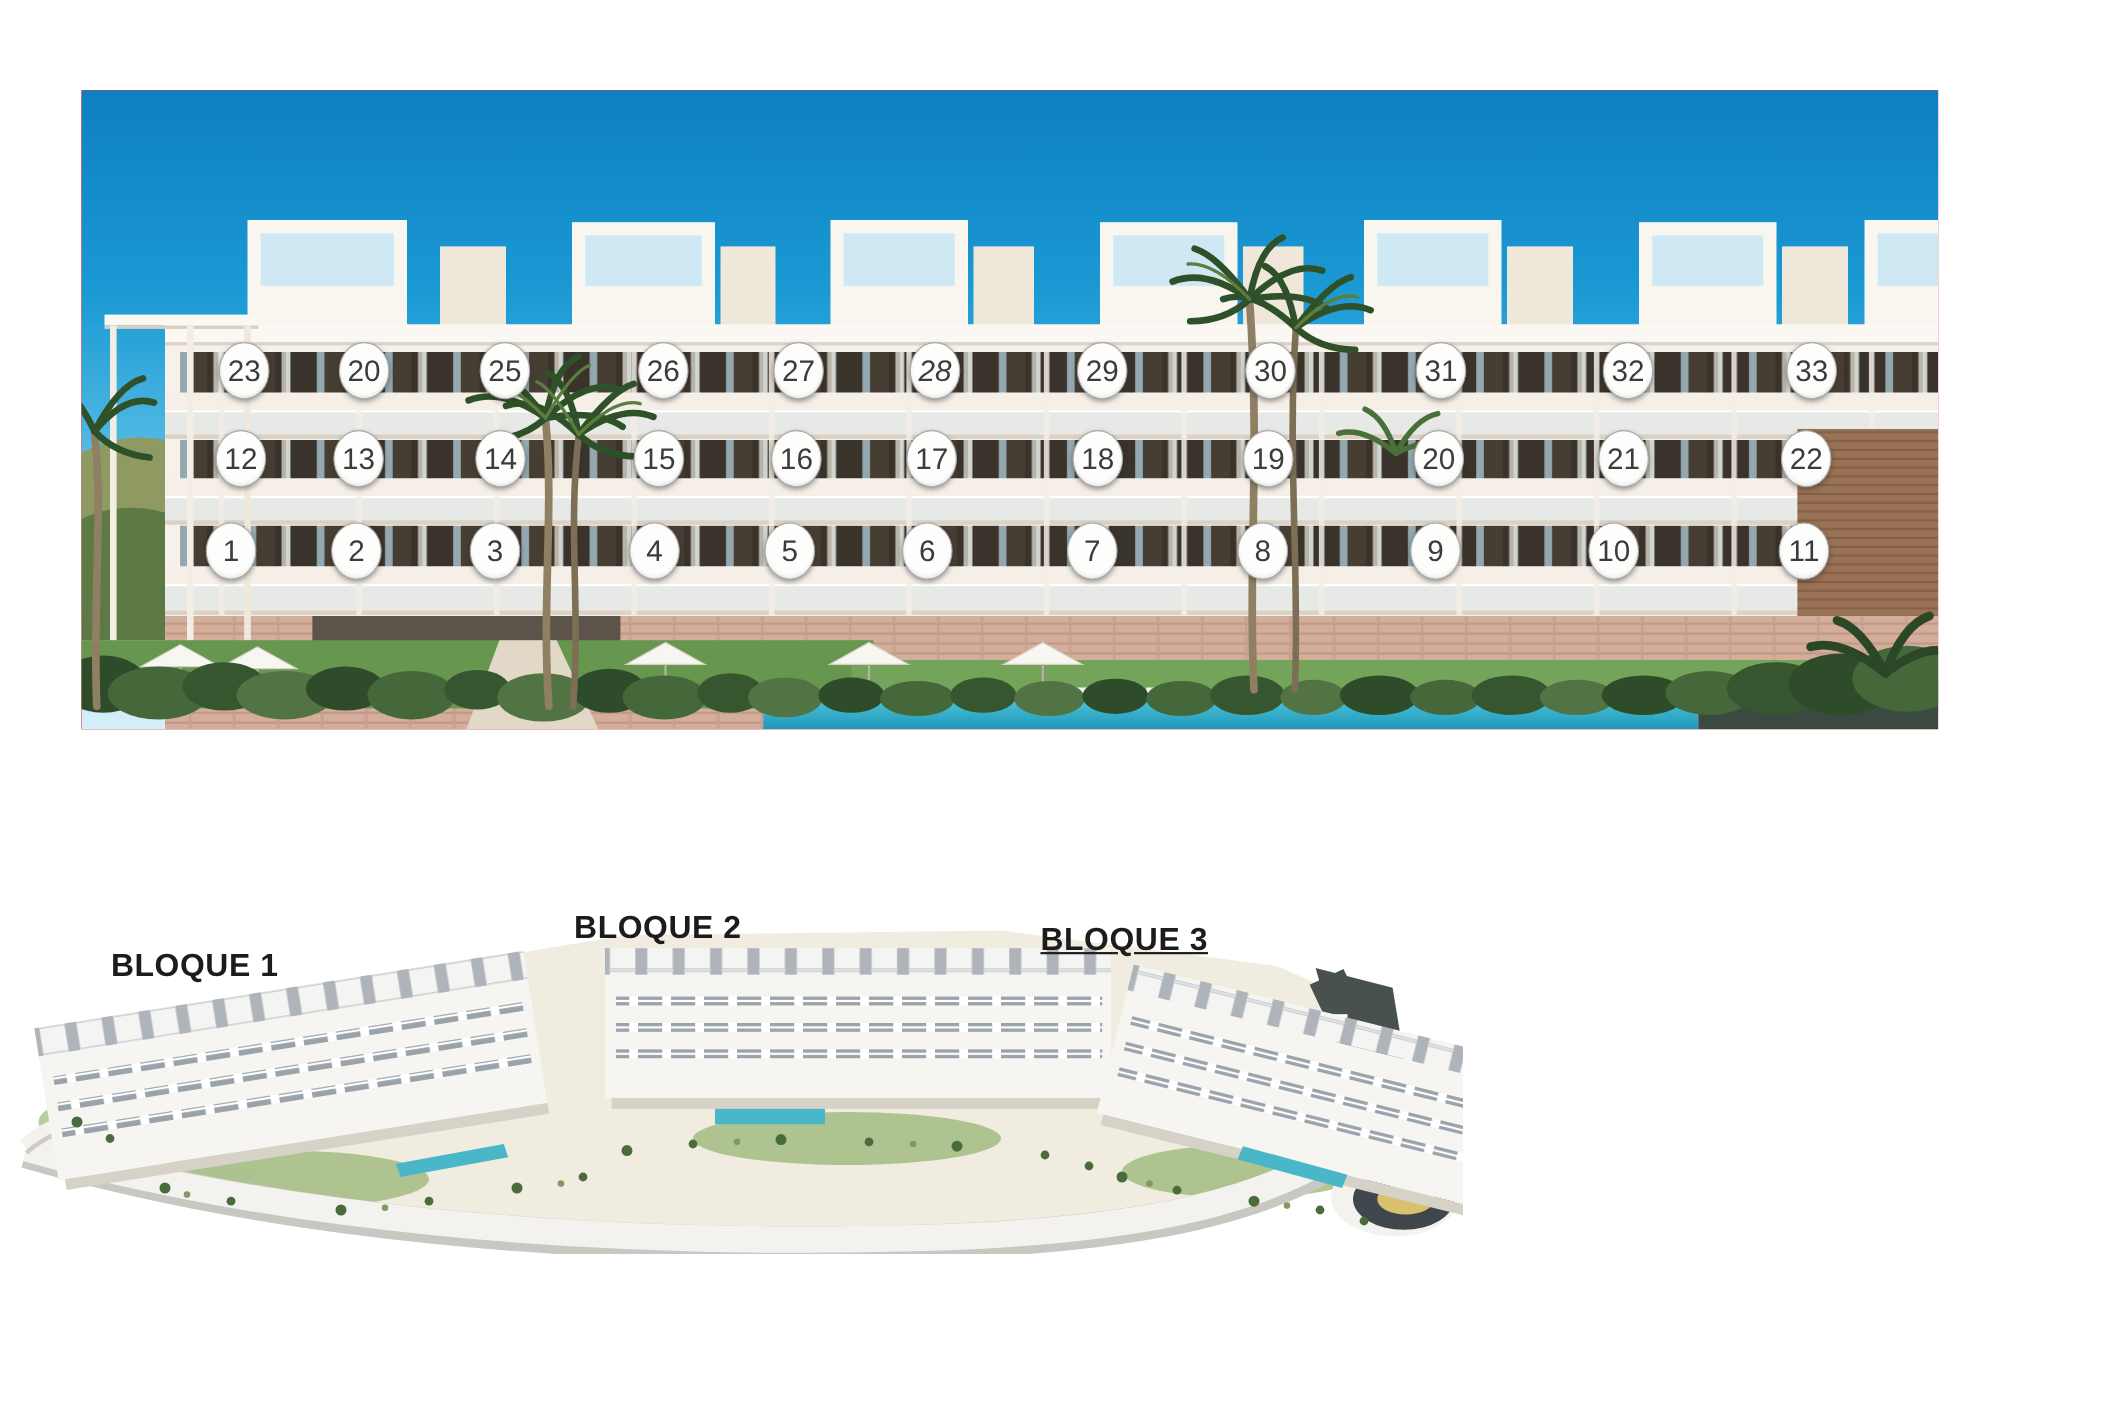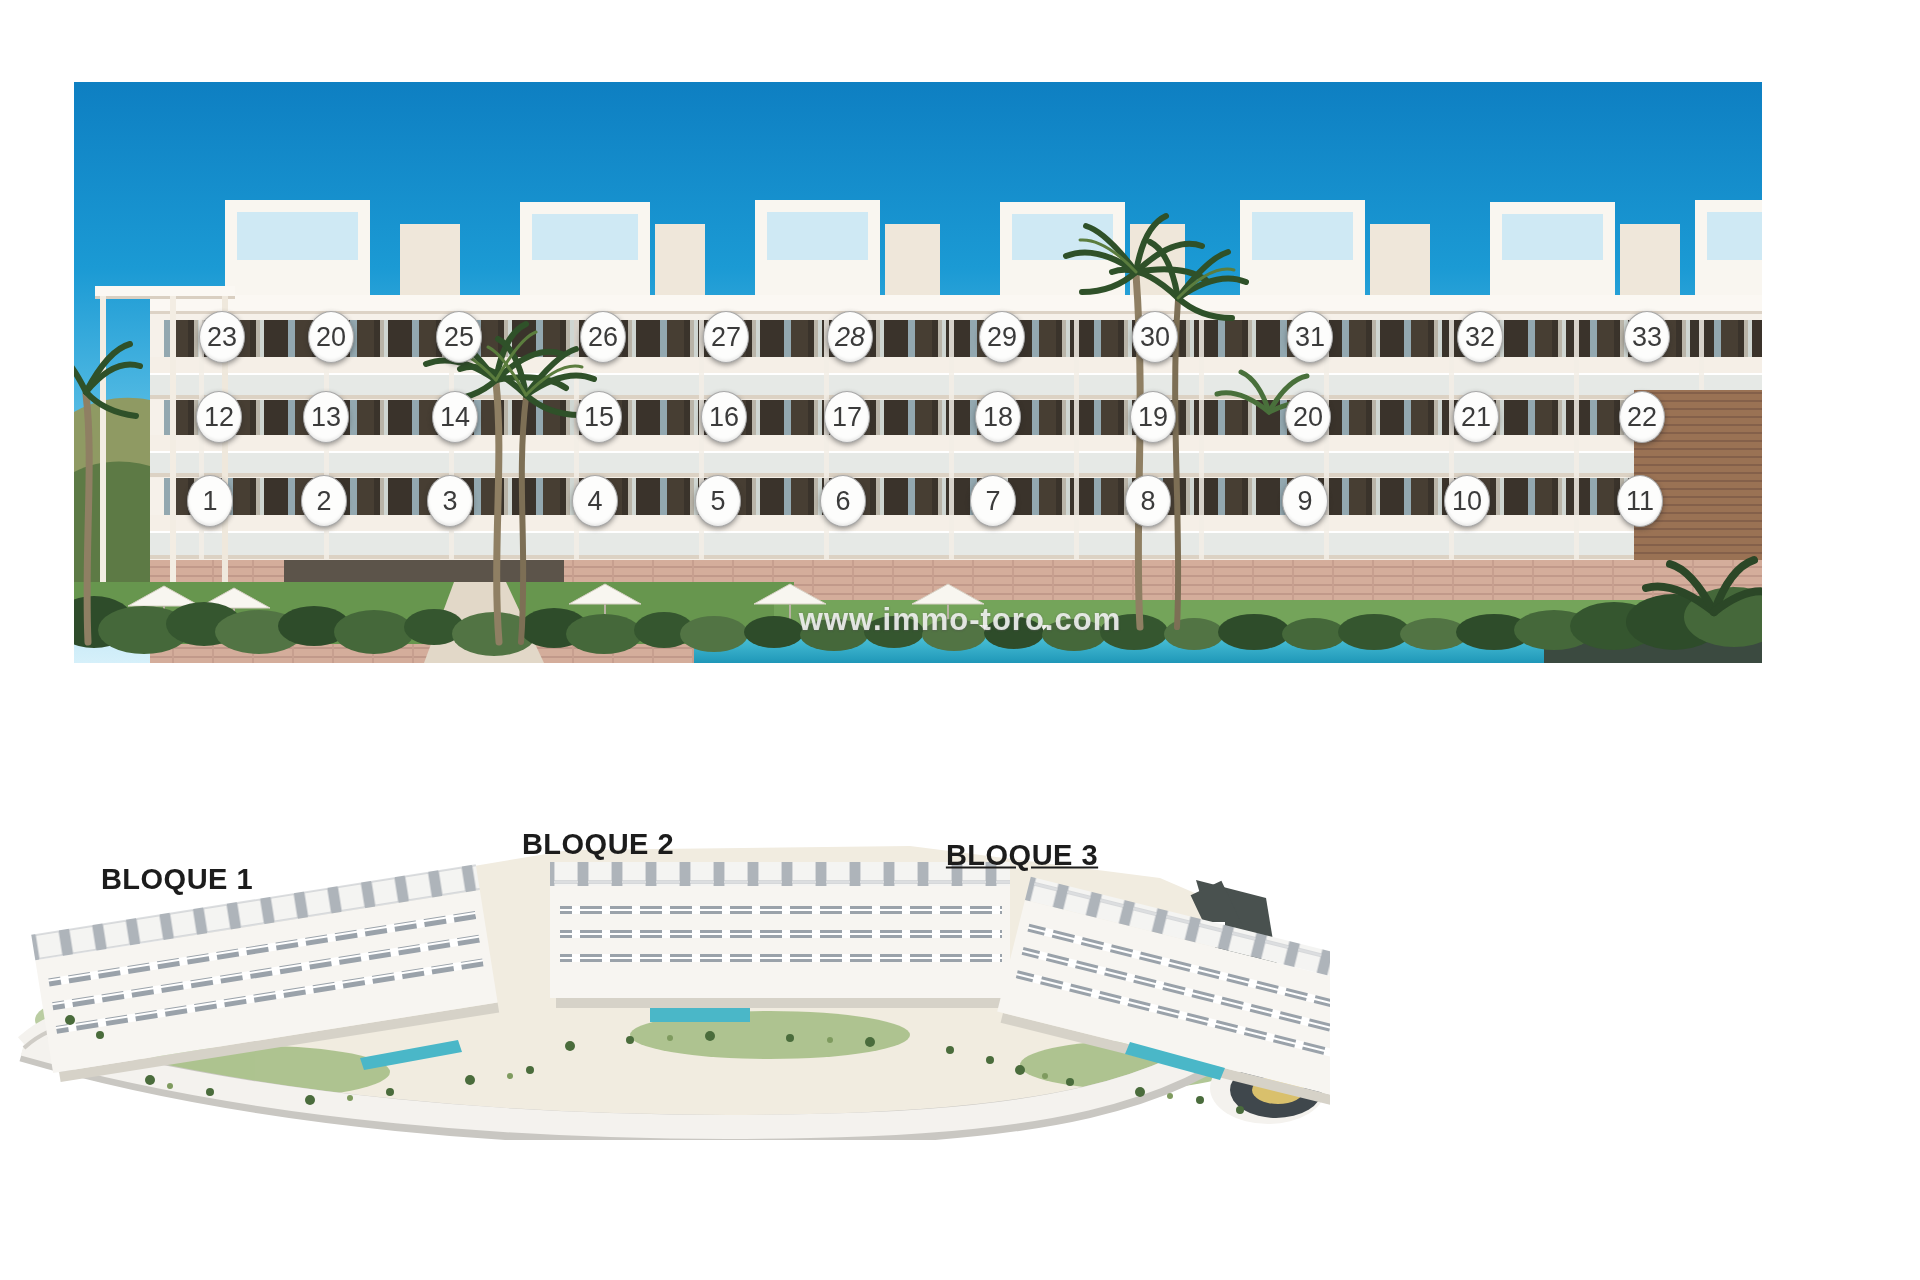--- a/index.html
+++ b/index.html
@@ -320,21 +320,20 @@
         <div class="unit" style="left: 353px; top: 393px;">3</div>
         <div class="unit" style="left: 498px; top: 393px;">4</div>
         <div class="unit" style="left: 621px; top: 393px;">5</div>
         <div class="unit" style="left: 746px; top: 393px;">6</div>
         <div class="unit" style="left: 896px; top: 393px;">7</div>
         <div class="unit" style="left: 1051px; top: 393px;">8</div>
         <div class="unit" style="left: 1208px; top: 393px;">9</div>
         <div class="unit" style="left: 1370px; top: 393px;">10</div>
         <div class="unit" style="left: 1543px; top: 393px;">11</div>
       </div>
-    <div class="watermark">www.immo-toro.com</div>
   </section>
 
   <section class="siteplan">
     <svg width="1320" height="310" viewBox="0 0 1320 310">
       <defs>
         <pattern id="aw" width="30" height="8" patternUnits="userSpaceOnUse">
           <rect width="30" height="8" fill="#ffffff"></rect>
           <rect width="22" height="6" y="1" fill="#9aa2aa"></rect>
         </pattern>
         <pattern id="ab" width="34" height="26" patternUnits="userSpaceOnUse">

